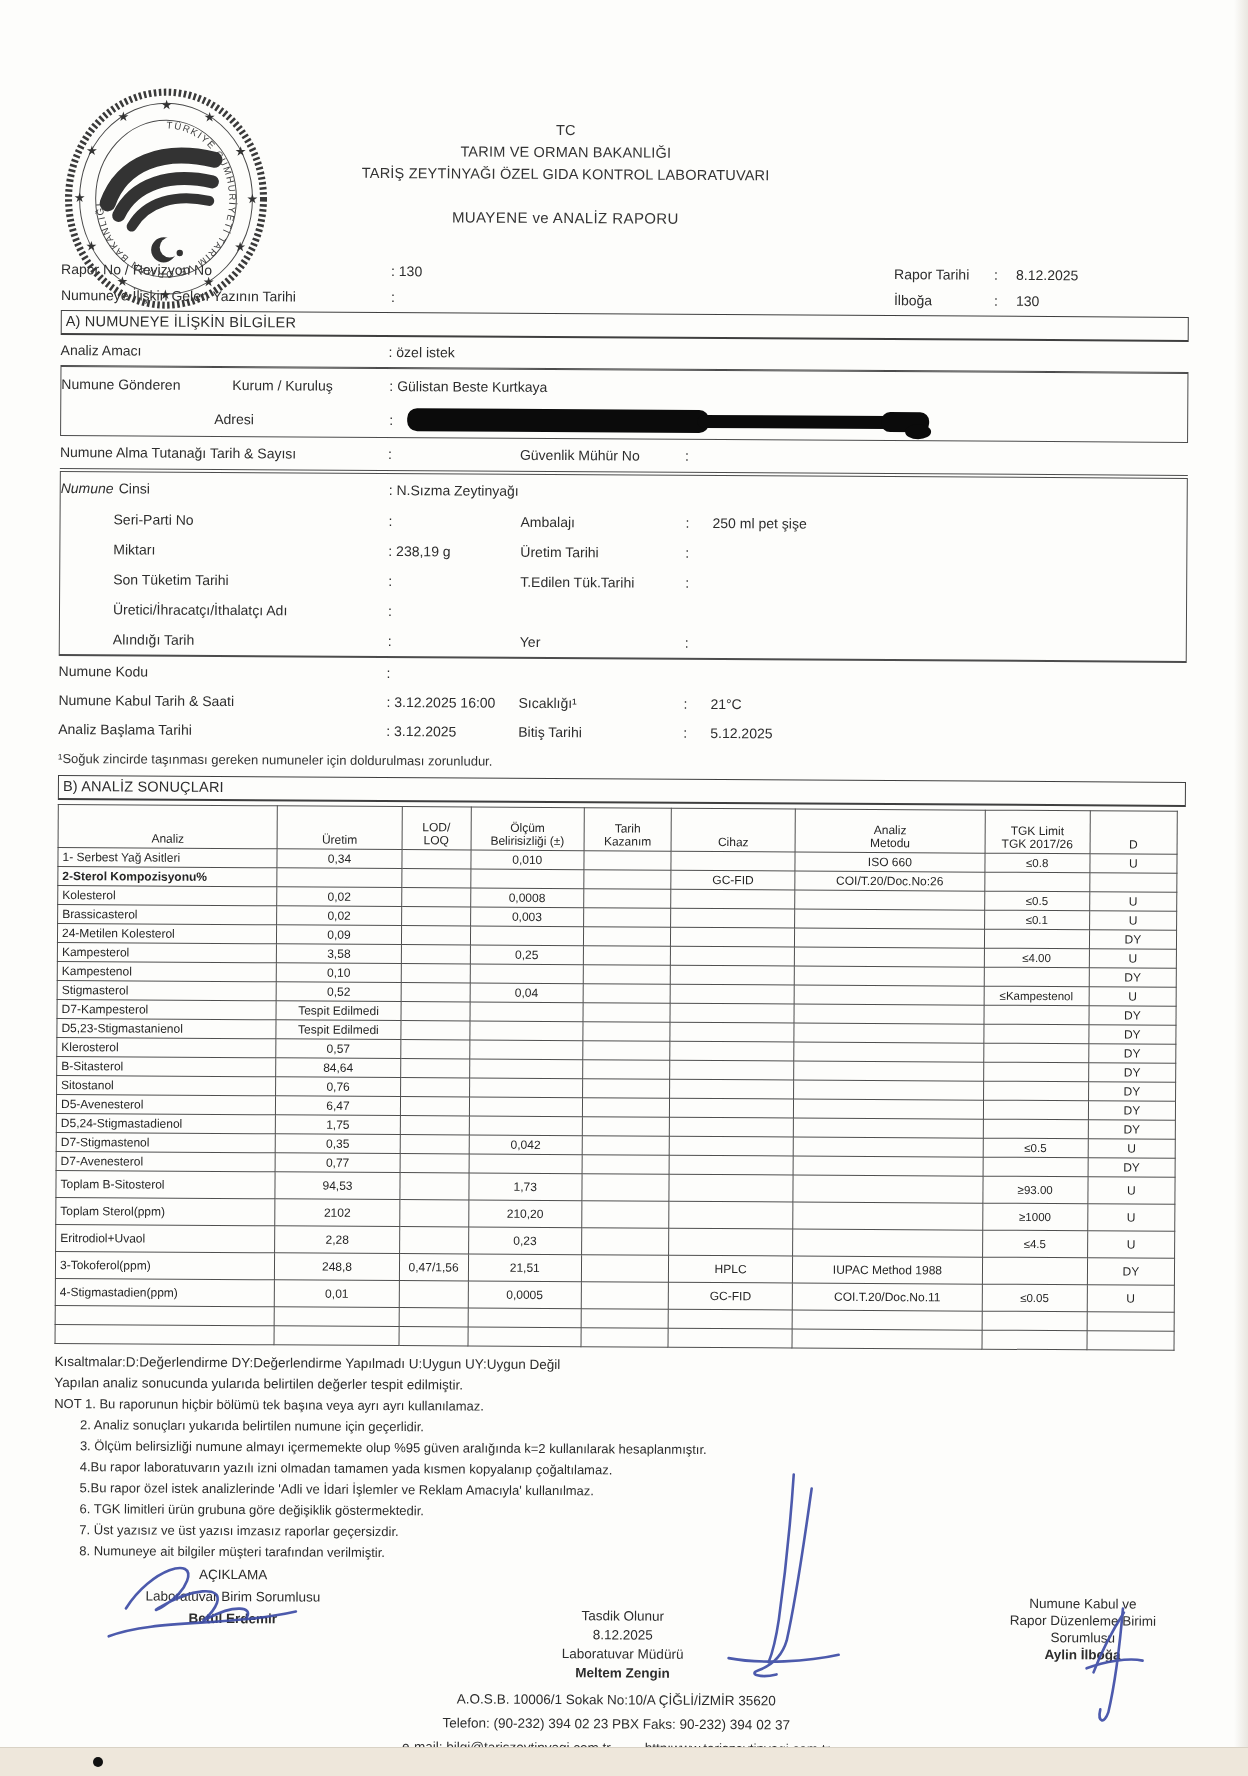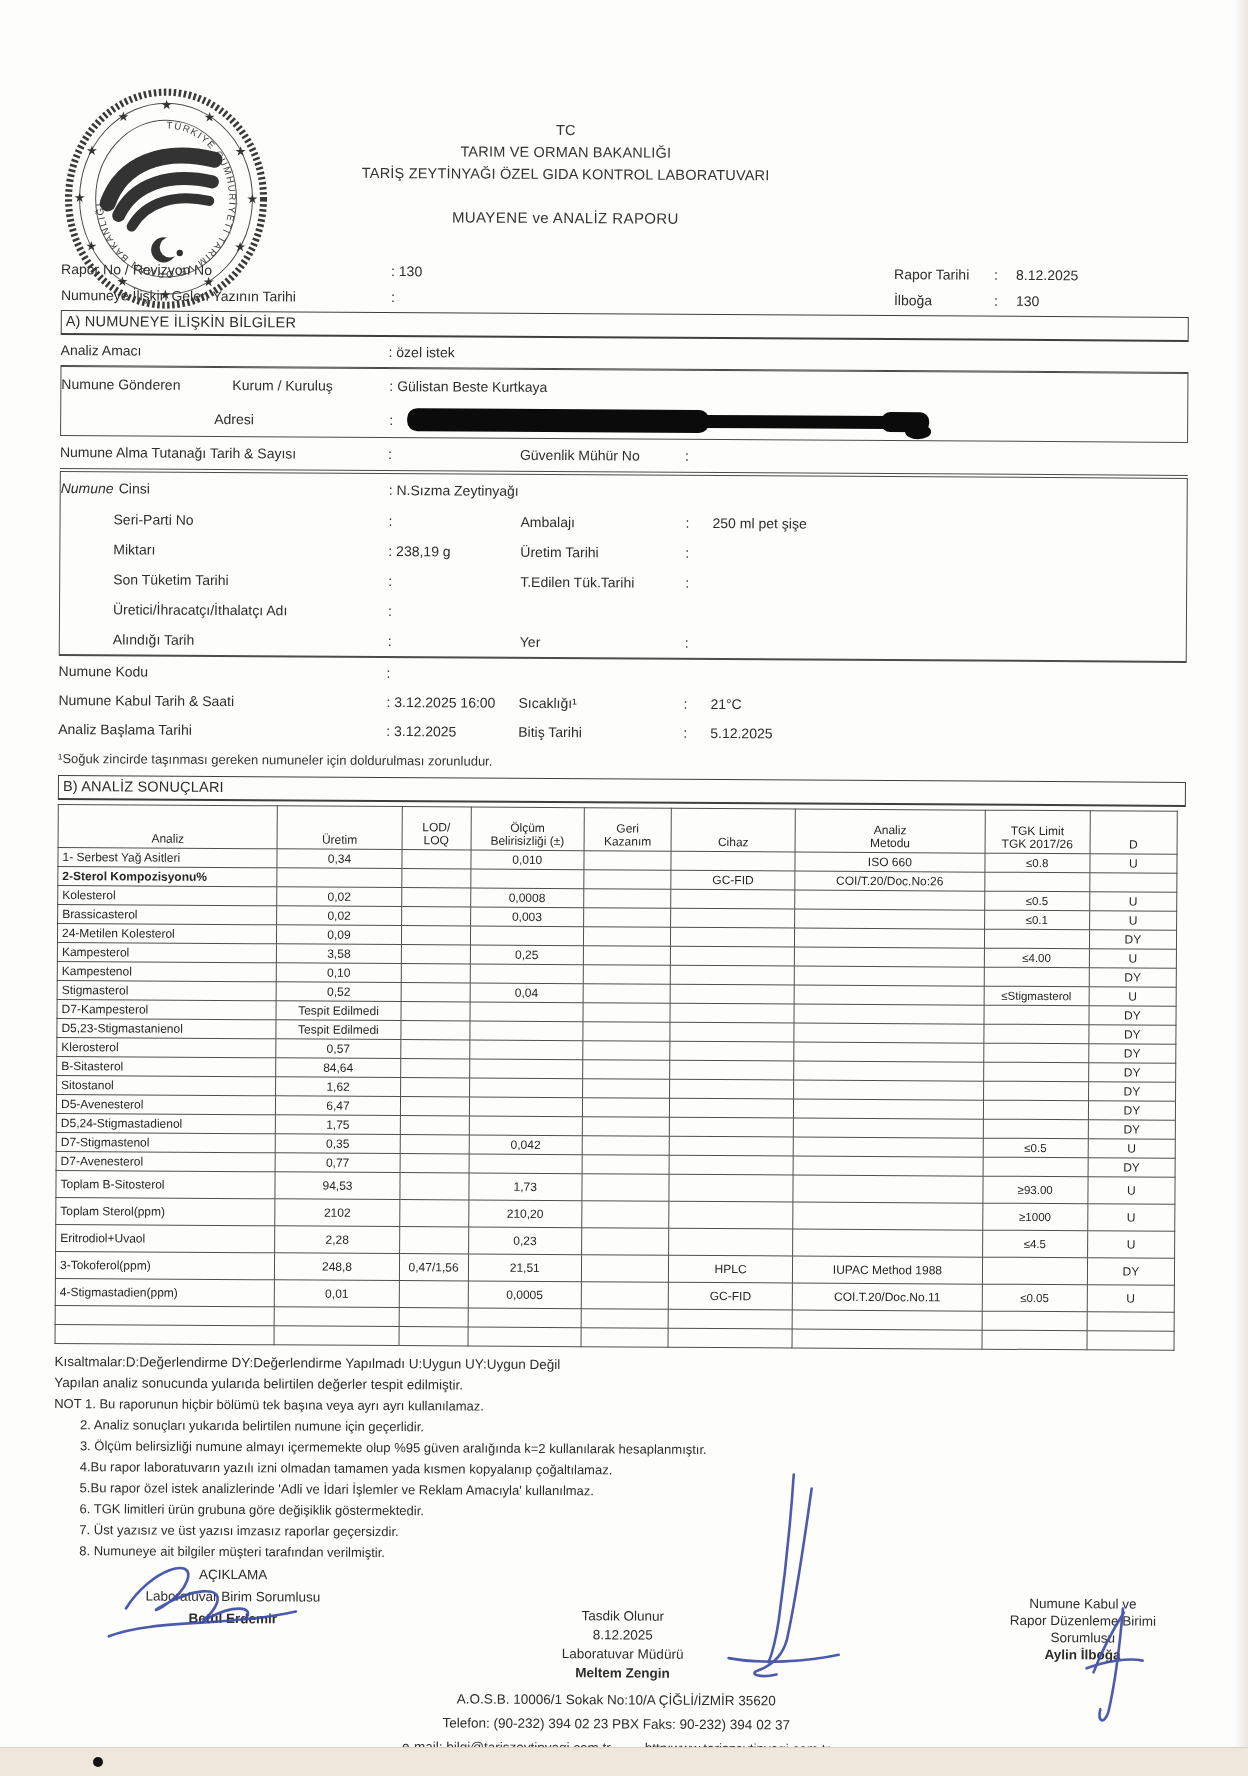--- a/index.html
+++ b/index.html
@@ -280,21 +280,21 @@
               <div>LOD/</div>
               <div>LOQ</div>
             </th>
 
             <th>
               <div>Ölçüm</div>
               <div>Belirisizliği (±)</div>
             </th>
 
             <th>
-              <div>Geri</div>
+              <div>Tarih</div>
               <div>Kazanım</div>
             </th>
 
             <th>
               <div></div>
               <div>Cihaz</div>
             </th>
 
             <th>
               <div>Analiz</div>
@@ -399,21 +399,21 @@
           </tr>
 
           <tr>
             <td>Stigmasterol</td>
             <td>0,52</td>
             <td></td>
             <td>0,04</td>
             <td></td>
             <td></td>
             <td></td>
-            <td>≤Stigmasterol</td>
+            <td>≤Kampestenol</td>
             <td>U</td>
           </tr>
 
           <tr>
             <td>D7-Kampesterol</td>
             <td>Tespit Edilmedi</td>
             <td></td>
             <td></td>
             <td></td>
             <td></td>
@@ -453,21 +453,21 @@
             <td></td>
             <td></td>
             <td></td>
             <td></td>
             <td></td>
             <td>DY</td>
           </tr>
 
           <tr>
             <td>Sitostanol</td>
-            <td>1,62</td>
+            <td>0,76</td>
             <td></td>
             <td></td>
             <td></td>
             <td></td>
             <td></td>
             <td></td>
             <td>DY</td>
           </tr>
 
           <tr>

